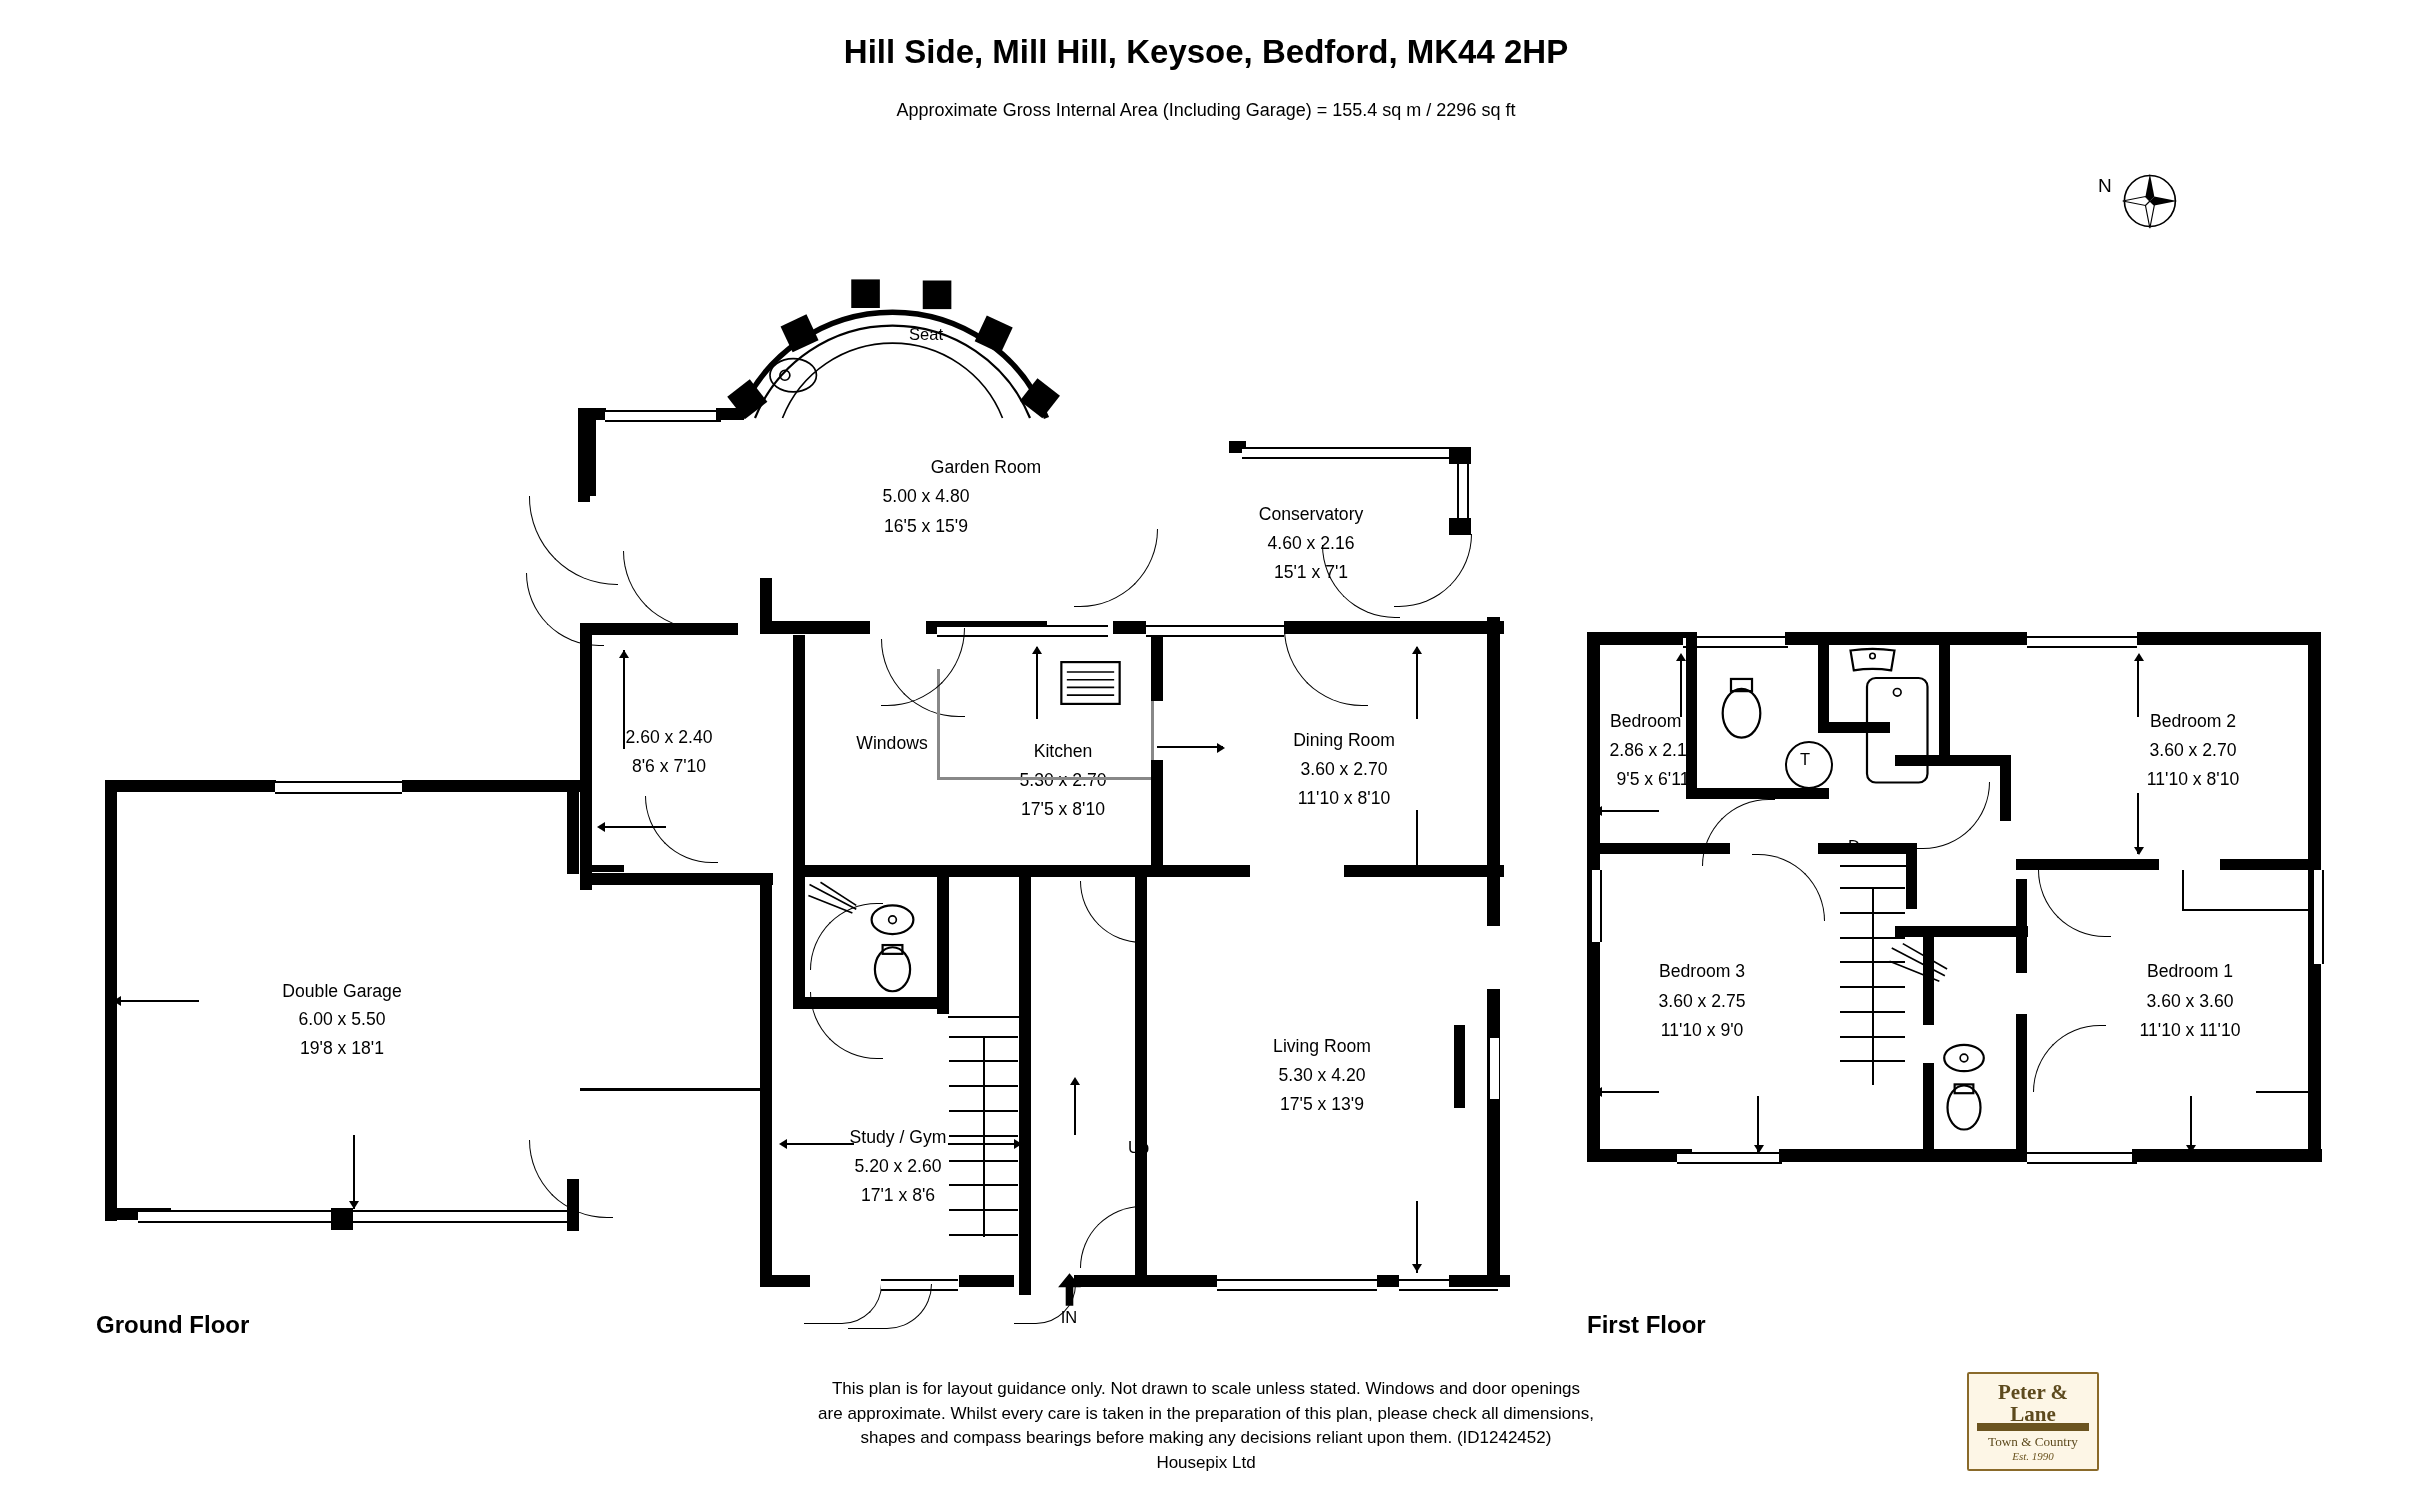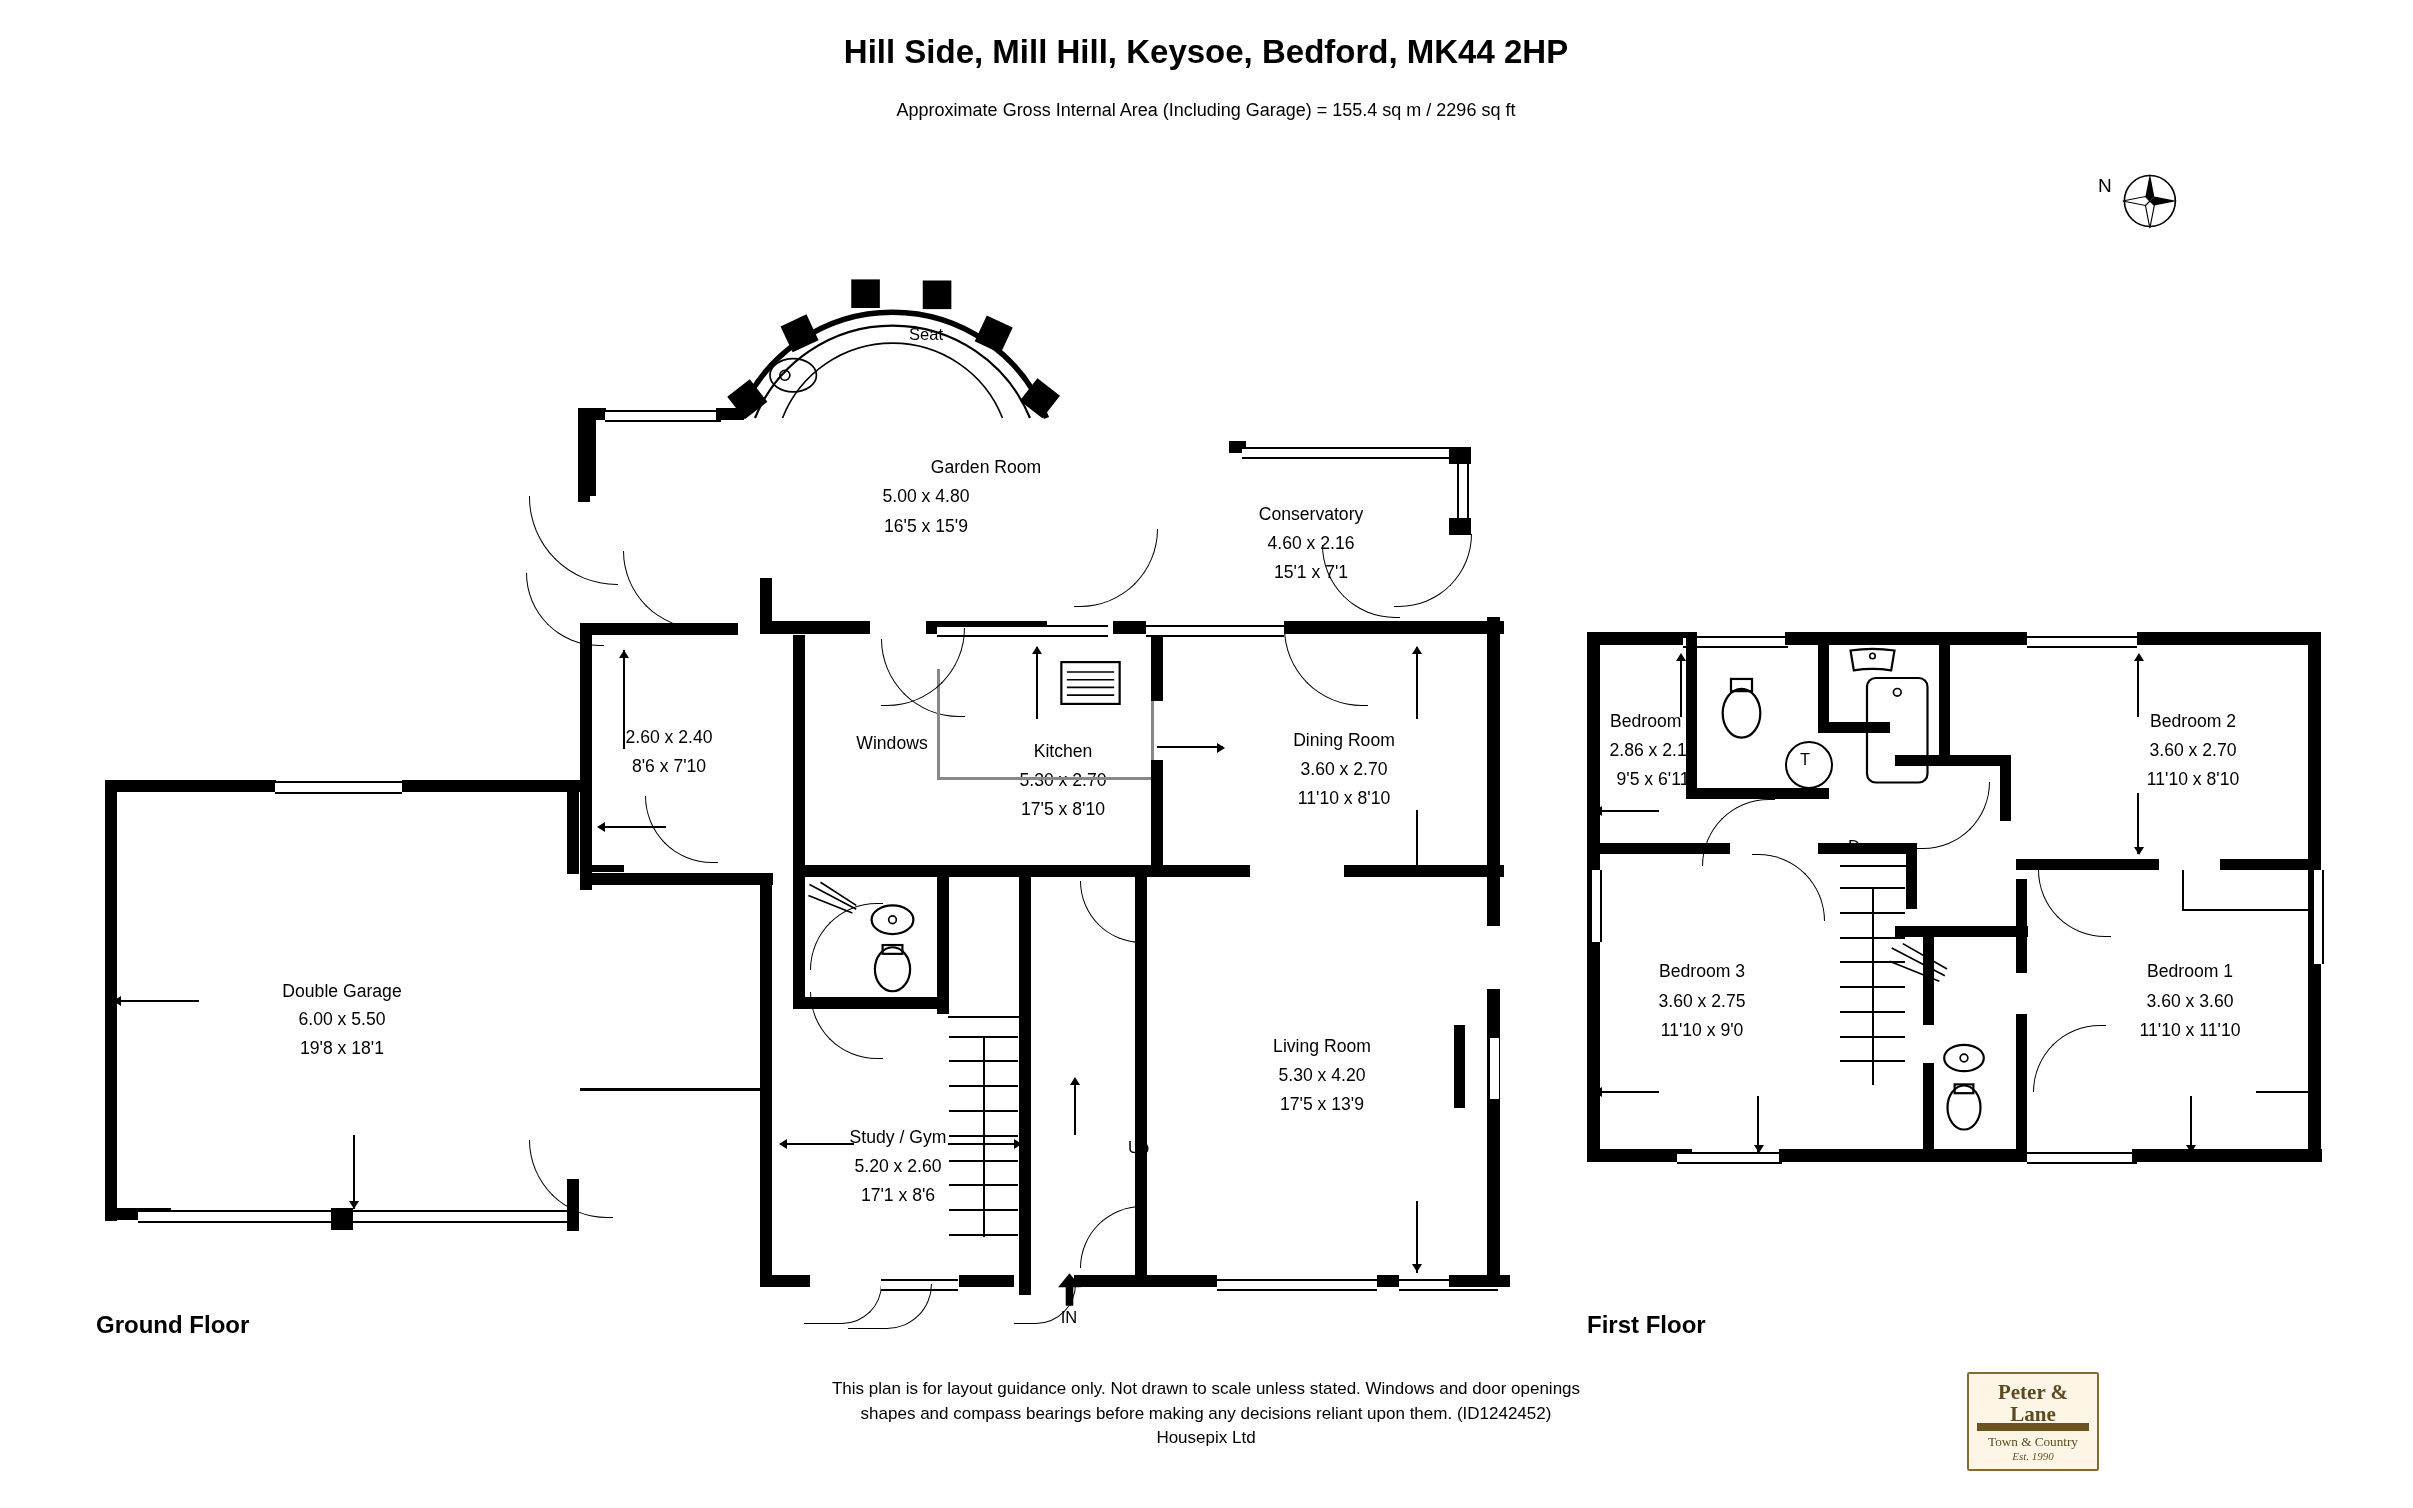--- a/index.html
+++ b/index.html
@@ -392,20 +392,21 @@
   <div class="dimline" style="left:2256px;top:1091px;width:61px;"></div>
   <div class="arrow-r" style="left:2309px;top:1087px;"></div>
   <div class="dimlinev" style="left:2190px;top:1096px;height:58px;"></div>
   <div class="arrow-d" style="left:2186px;top:1145px;"></div>
 
   <div class="thin" style="left:2182px;top:909px;width:127px;height:2.2px;"></div>
   <div class="thin" style="left:2182px;top:870px;width:2.2px;height:40px;"></div>
 
   <div id="disclaimer">
     <div>This plan is for layout guidance only. Not drawn to scale unless stated. Windows and door openings</div>
+    <div>are approximate. Whilst every care is taken in the preparation of this plan, please check all dimensions,</div>
     <div>shapes and compass bearings before making any decisions reliant upon them. (ID1242452)</div>
     <div>Housepix Ltd</div>
   </div>
 
   <div id="logo">
     <div class="logo-box"></div>
     <div class="logo-main">
       <div>Peter &amp;</div>
       <div>Lane</div>
     </div>

